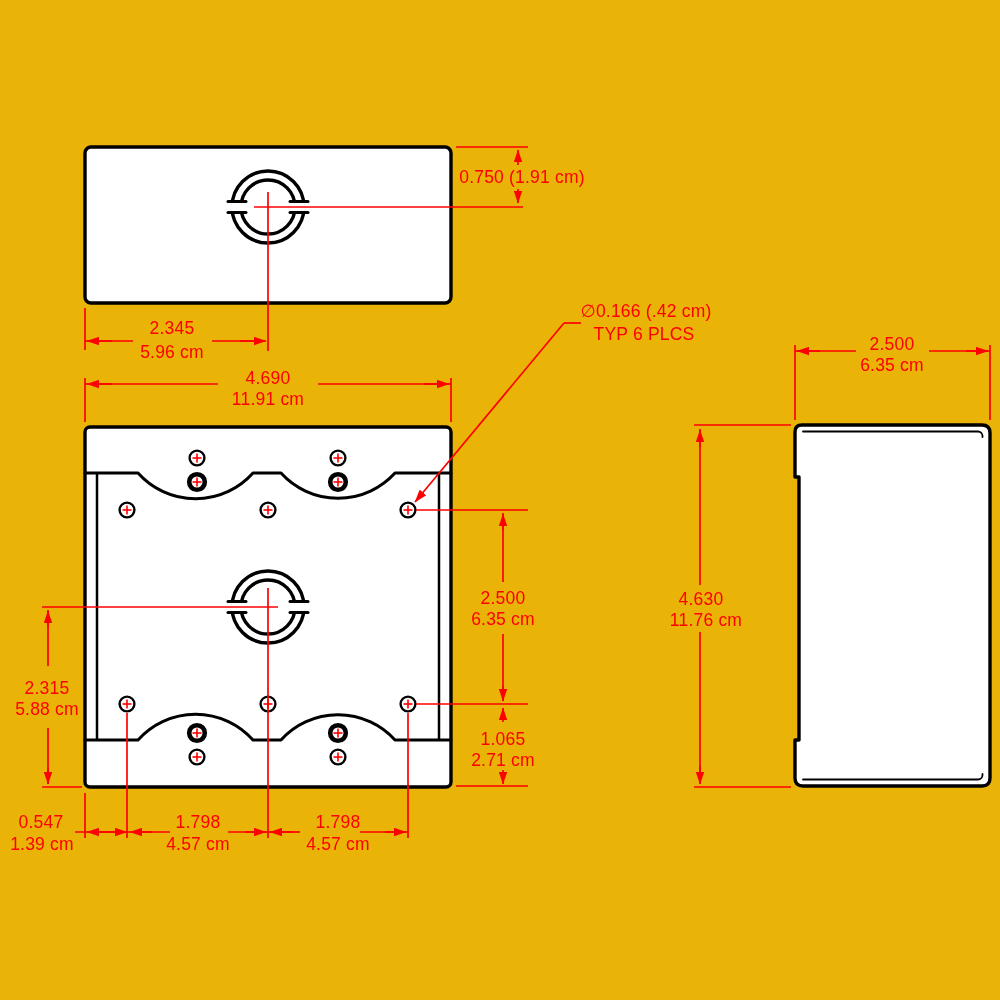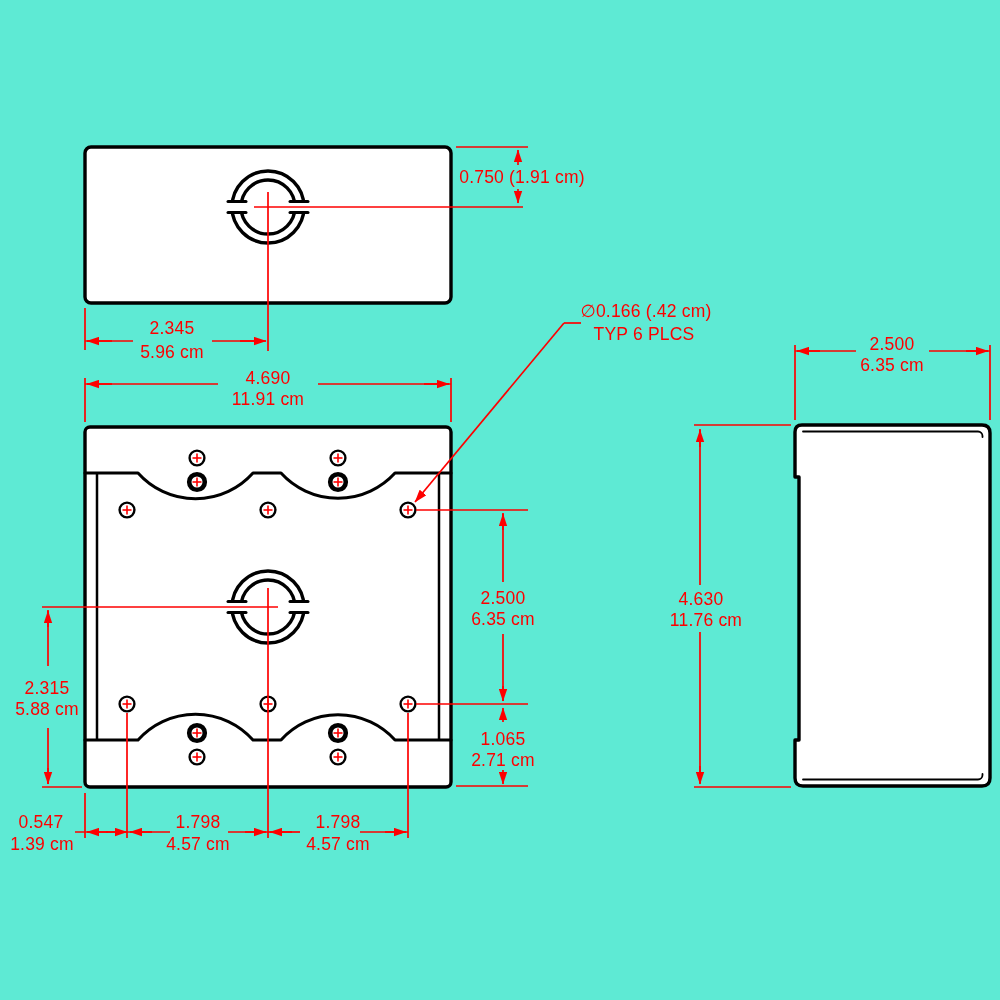--- a/index.html
+++ b/index.html
@@ -1,16 +1,16 @@
 <!DOCTYPE html>
 <html><head>
 <meta charset="utf-8">
 <style>
   html,body{margin:0;padding:0;background:#fff;}
-  .canvas{position:relative;width:1000px;height:1000px;background:#5eead4;
+  .canvas{position:relative;width:1000px;height:1000px;background:#eab308;
           font-family:"Liberation Sans",sans-serif;}
   svg{position:absolute;left:0;top:0;}
   .b{stroke:#000;fill:none;stroke-linejoin:round;stroke-linecap:round;}
   .w35{stroke-width:3.4;}
   .w30{stroke-width:3.0;}
   .w25{stroke-width:2.5;}
   .w18{stroke-width:1.8;}
   .hole{stroke:#000;fill:#fff;stroke-width:2.4;}
   .holeB{stroke:#000;fill:#fff;stroke-width:4.6;}
   .r{stroke:#fe0000;stroke-width:1.7;fill:none;stroke-linecap:butt;}

